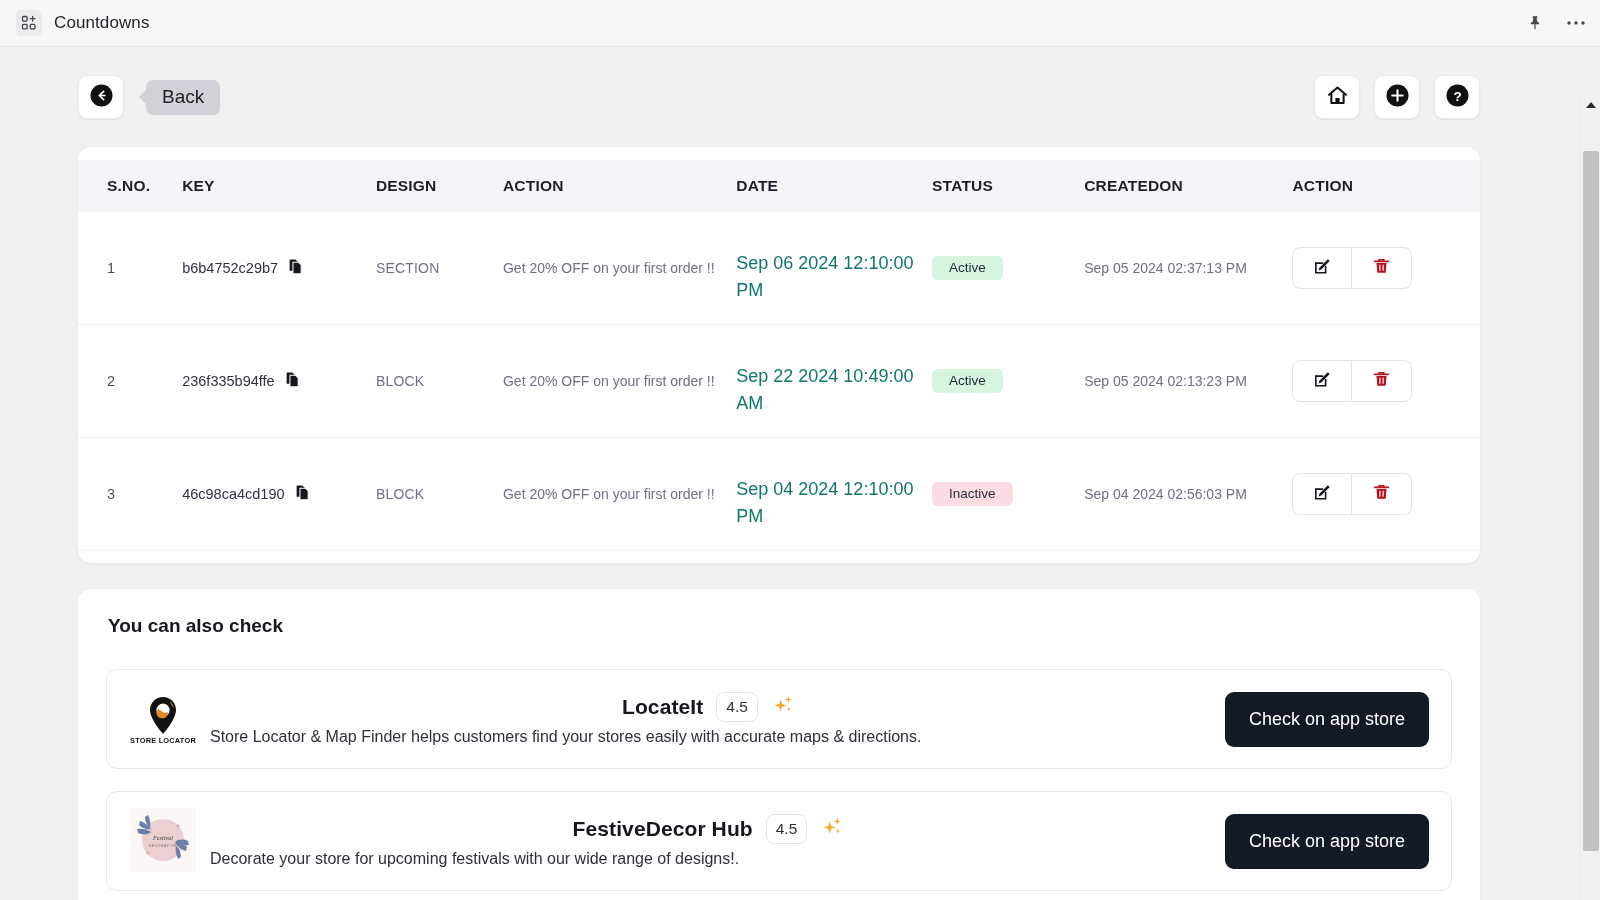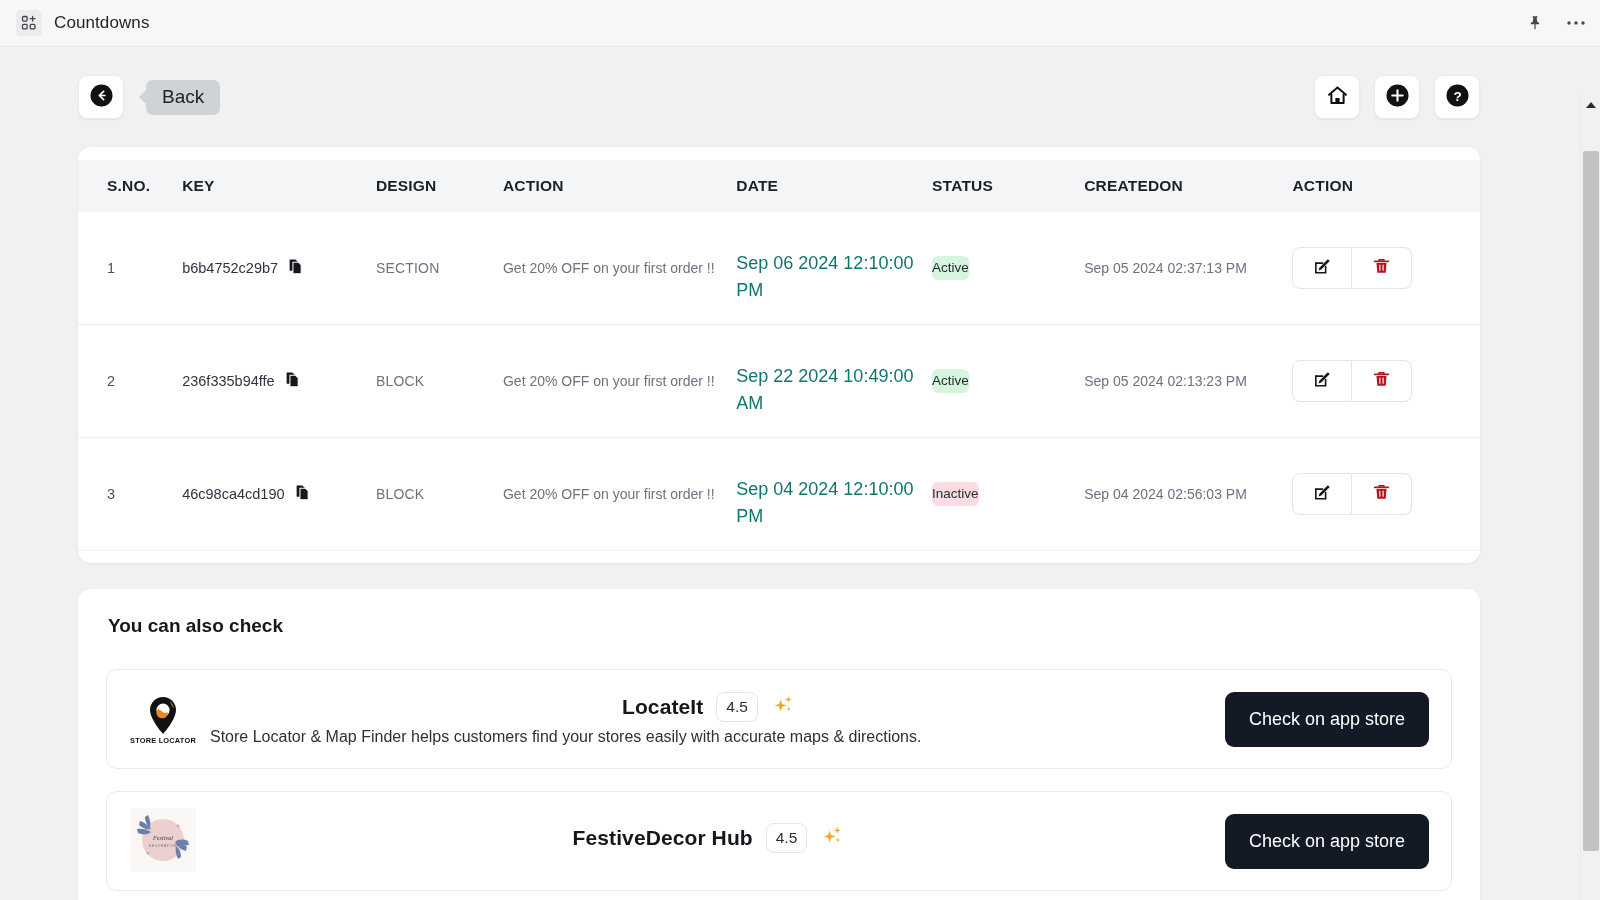--- a/index.html
+++ b/index.html
@@ -137,21 +137,21 @@
   }
   .keytext { max-width: 110px; overflow: hidden; text-overflow: clip; white-space: nowrap; }
   .copy-icon { flex: 0 0 auto; cursor: pointer; }
   .design { color: #6b7280; font-size: 14px; letter-spacing: .2px; }
   .title-cell { color: #6b7280; font-size: 14px; line-height: 1.5; }
   .date-cell  { color: #0f766e; font-size: 18px; line-height: 1.5; margin-top: 18px; }
   .created-cell { color: #6b7280; font-size: 14px; line-height: 1.5; }
 
   .badge {
     display: inline-block;
-    padding: 5px 0 6px;
+    padding: 5px 17px 6px;
     border-radius: 6px;
     font-size: 13.5px;
     line-height: 1;
   }
   .badge.active   { background: #d6f5df; color: #1f2933; }
   .badge.inactive { background: #fbdde1; color: #1f2933; }
 
   .btn-group { display: inline-flex; }
   .btn-group .gbtn {
     width: 60px; height: 42px;
@@ -542,20 +542,21 @@
             <span class="app-name">FestiveDecor Hub</span>
             <span class="rating">4.5</span>
             <span>
               <svg width="24" height="24" viewBox="0 0 24 24">
                 <path d="M9.6 6.4 11 11l4.6 1.4L11 13.8 9.6 18.4 8.2 13.8 3.6 12.4 8.2 11z" fill="#f5a623"></path>
                 <path d="M17.3 3.1 18.1 5.6 20.6 6.4 18.1 7.2 17.3 9.7 16.5 7.2 14 6.4 16.5 5.6z" fill="#f5a623"></path>
                 <path d="M17.8 13.6 18.4 15.4 20.2 16 18.4 16.6 17.8 18.4 17.2 16.6 15.4 16 17.2 15.4z" fill="#f5a623"></path>
               </svg>
             </span>
           </div>
+          <div class="app-desc">Decorate your store for upcoming festivals with our wide range of designs!.</div>
         </div>
         <button class="store-btn">Check on app store</button>
       </div>
 
     </div>
   </div>
 
   <div class="scrollbar">
     <div class="scroll-up"></div>
     <div class="scroll-thumb"></div>

